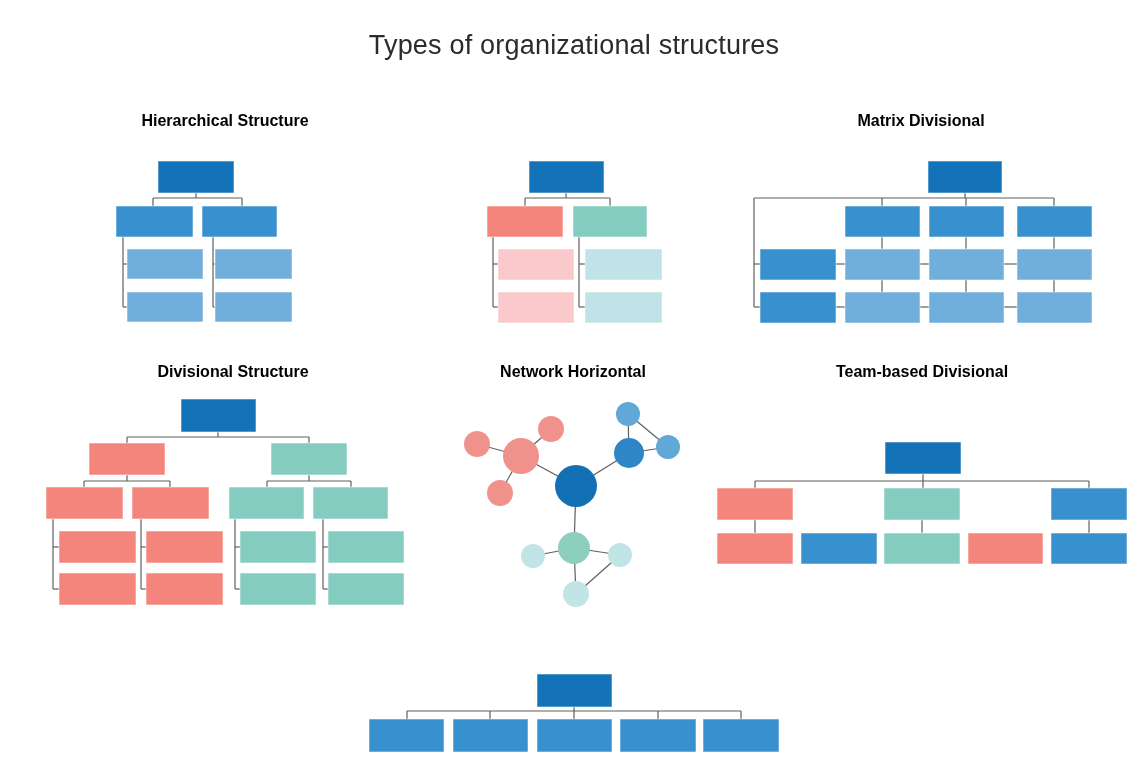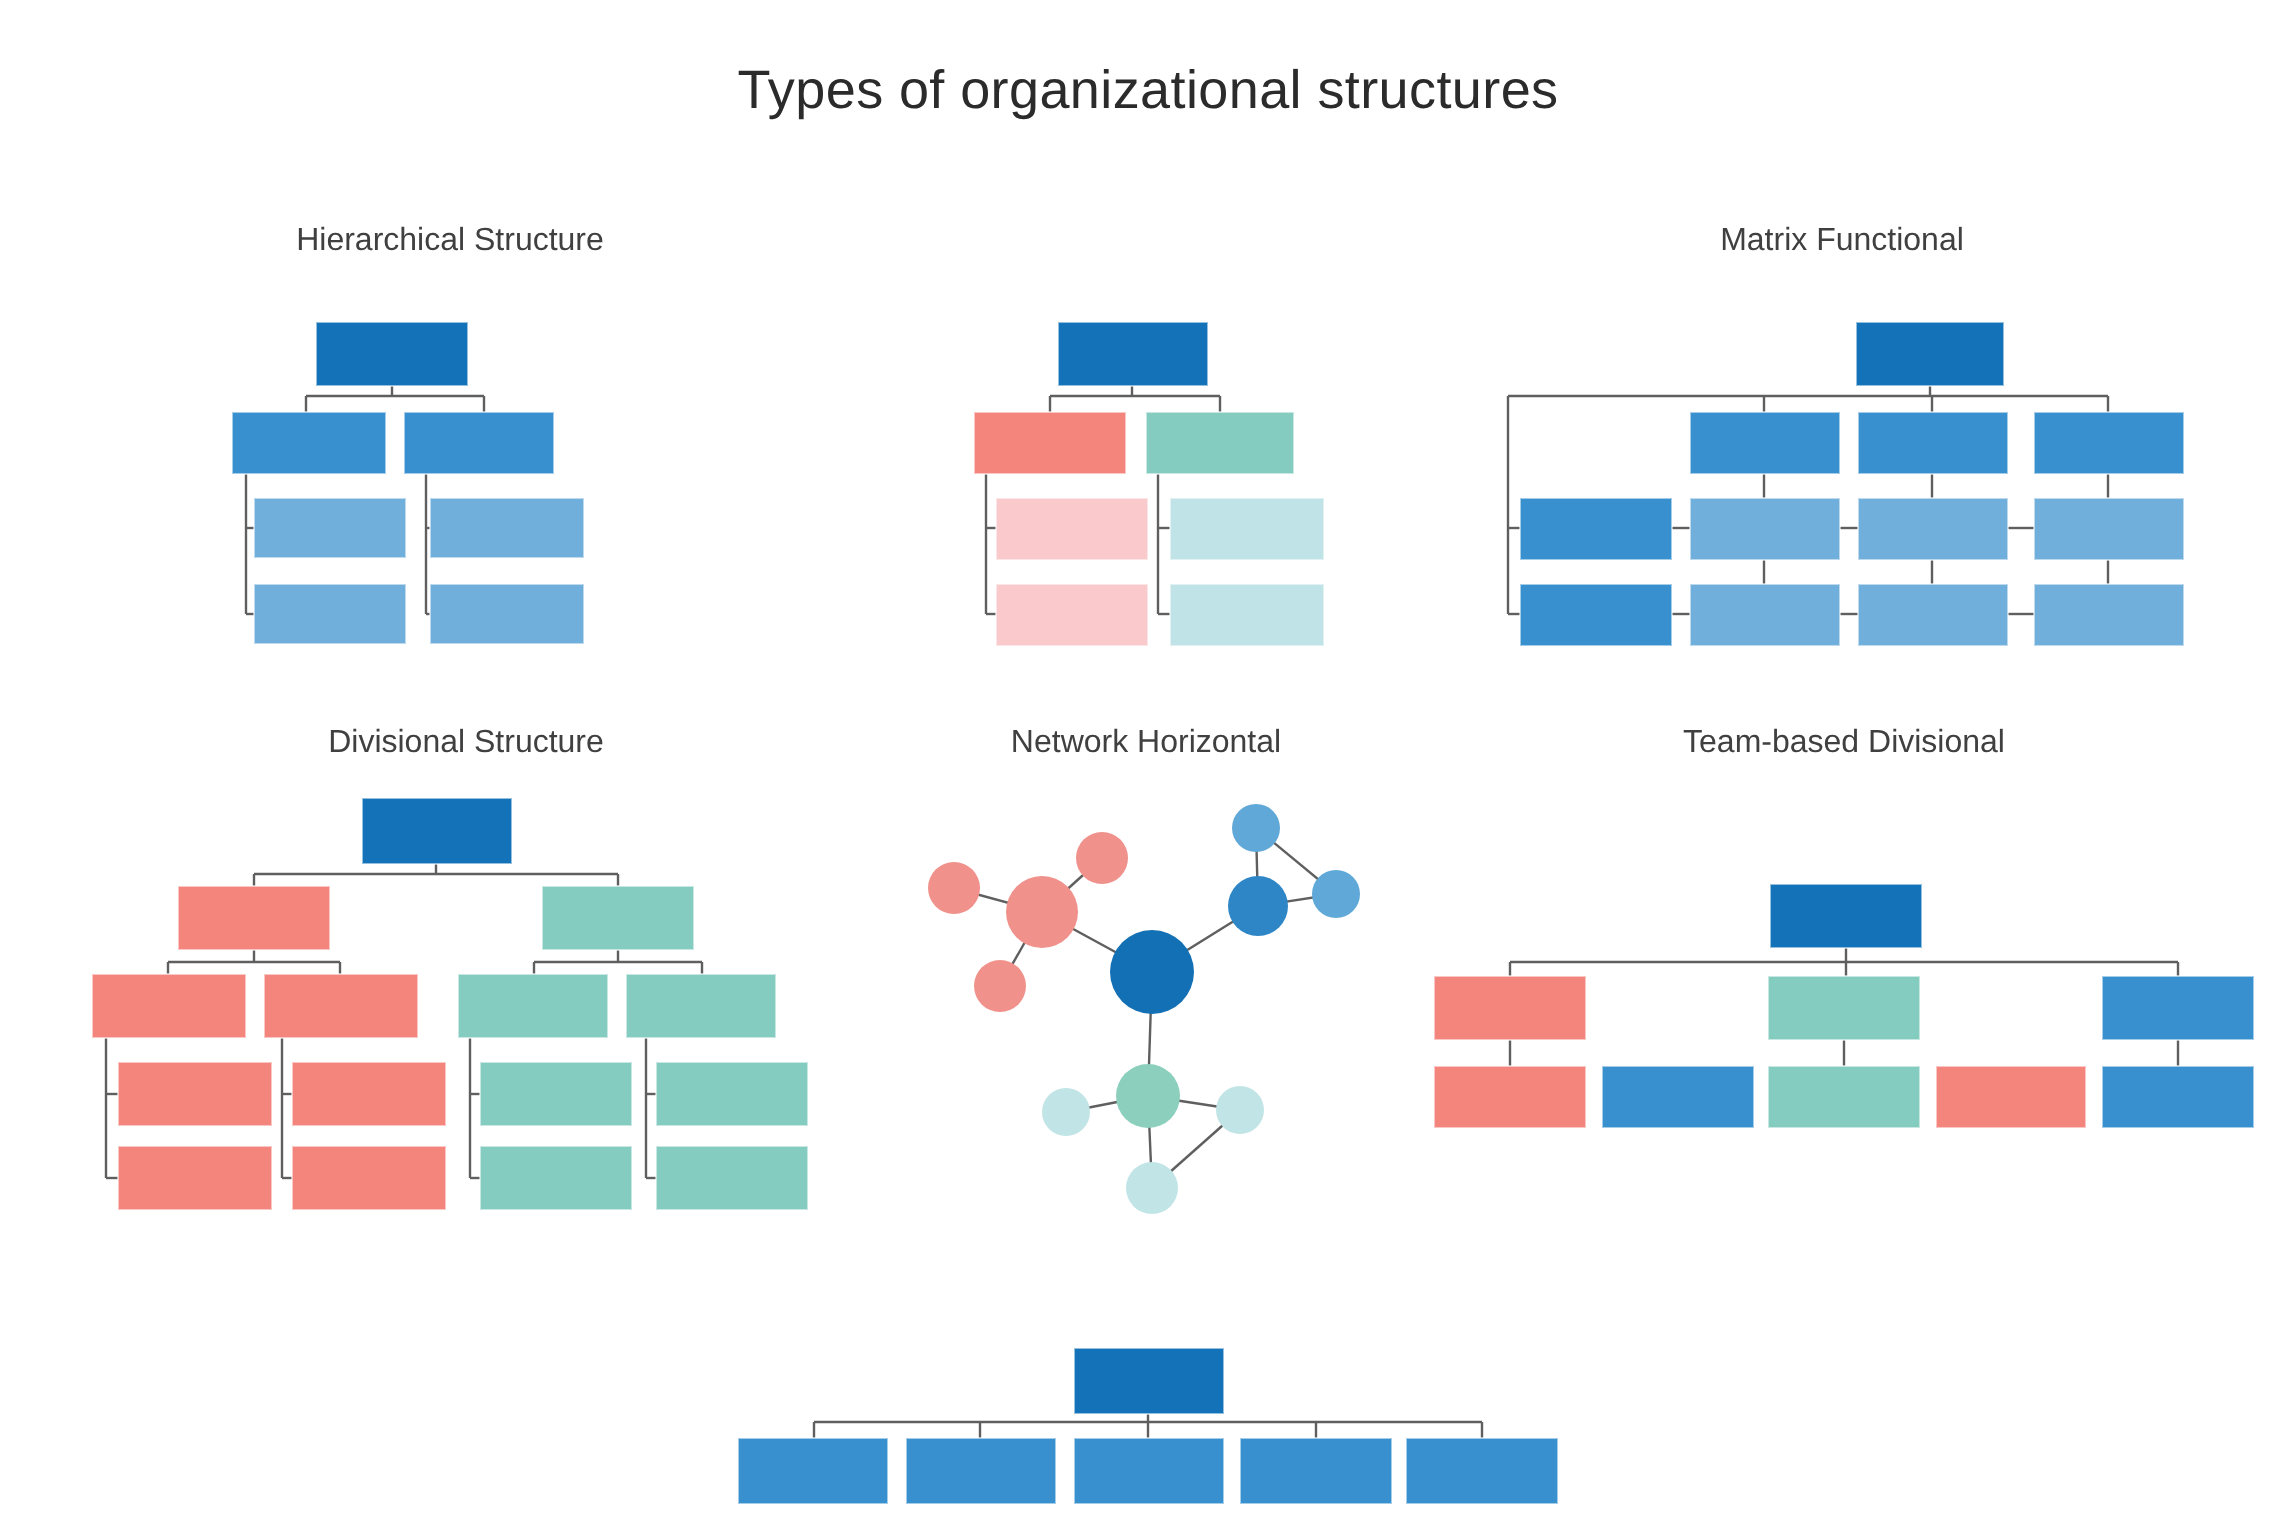--- a/index.html
+++ b/index.html
@@ -23,21 +23,22 @@
     text-align: center;
     font-size: 27px;
     color: #2b2b2b;
     letter-spacing: 0.2px;
   }
   .panel-title {
     position: absolute;
     width: 320px;
     text-align: center;
     font-size: 16px;
-    color: #404040;
+    color: #000000;
+    font-weight: bold;
   }
   
   .pt-hierarchical { left: 65px;  top: 112px; }
   .pt-functional   { left: 413px; top: 112px; }
   .pt-matrix       { left: 761px; top: 112px; }
   .pt-divisional   { left: 73px;  top: 363px; }
   .pt-network      { left: 413px; top: 363px; }
   .pt-teambased    { left: 762px; top: 363px; }
   .pt-horizontal   { left: 413px; top: 638px; }
   svg.diagram-layer {
@@ -49,21 +50,21 @@
 </head>
 <body>
 
 <div class="canvas">
 
   <div class="main-title">Types of organizational structures</div>
 
   <div class="panel-title pt-hierarchical">Hierarchical Structure</div>
 
 
-  <div class="panel-title pt-matrix">Matrix Functional</div>
+  <div class="panel-title pt-matrix">Matrix Divisional</div>
 
   <div class="panel-title pt-divisional">Divisional Structure</div>
 
   <div class="panel-title pt-network">Network Horizontal</div>
 
   <div class="panel-title pt-teambased">Team-based Divisional</div>
 
 
   <svg id="diagram-svg" class="diagram-layer" width="1148" height="761" viewBox="0 0 1148 761">
       <g>

